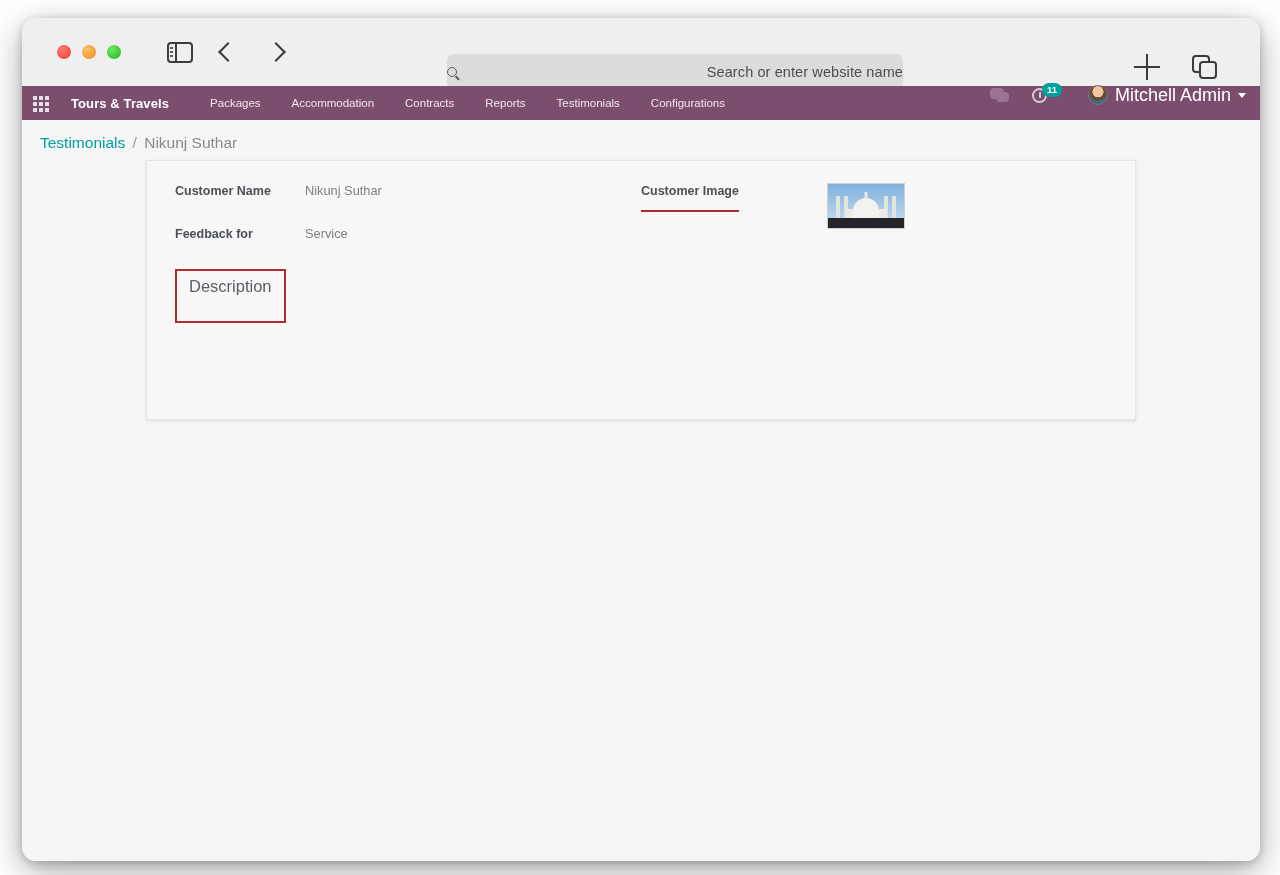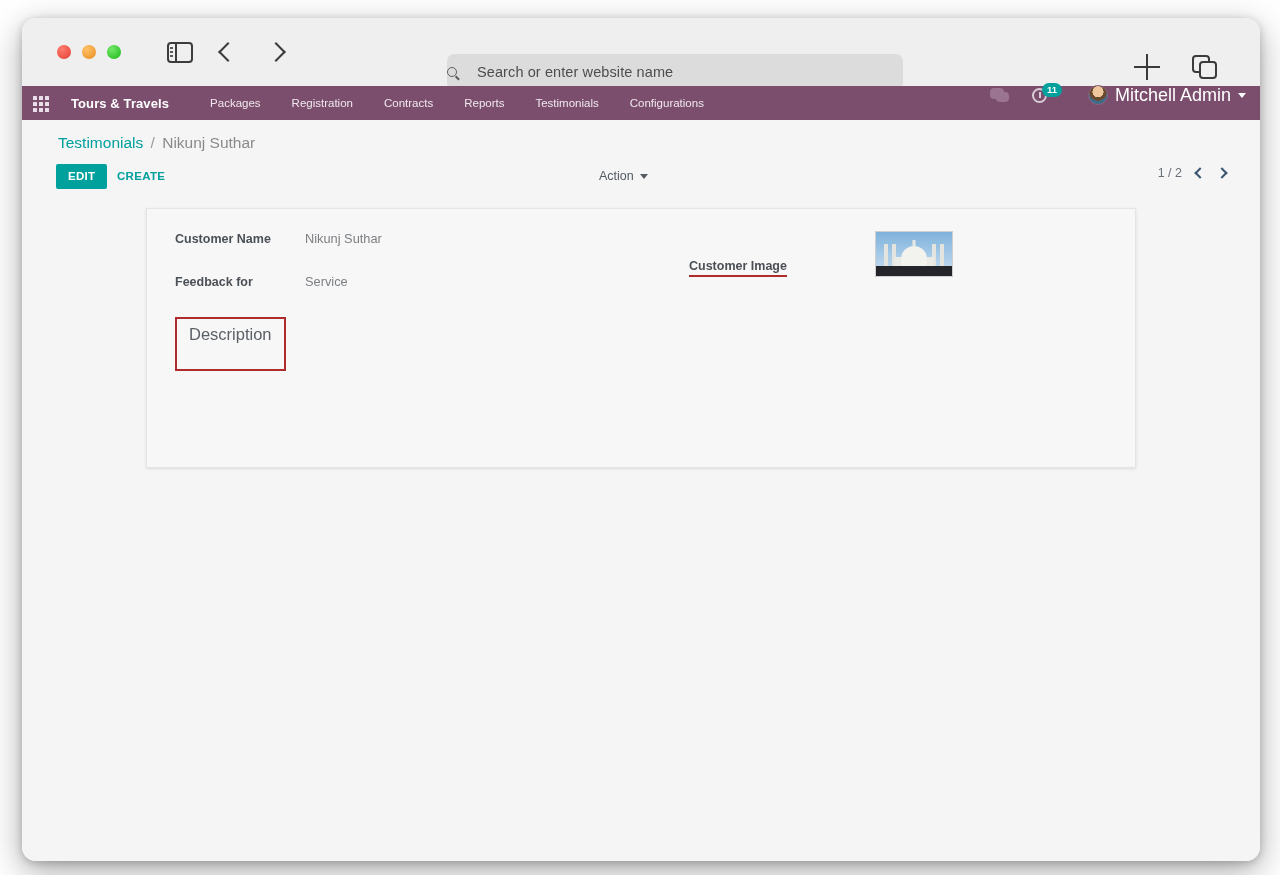--- a/index.html
+++ b/index.html
@@ -51,21 +51,21 @@
     width: 14px; height: 14px; border-top: 2.4px solid #3b3b3b; border-right: 2.4px solid #3b3b3b;
     display:block;
   }
   .chev.left  { transform: rotate(-135deg); }
   .chev.right { transform: rotate(45deg); }
   .chev-wrap { width: 26px; height: 26px; display:flex; align-items:center; justify-content:center; }
 
   .urlbar {
     position: absolute; left: 425px; top: 36px; width: 456px; height: 36px;
     background: #dcdcdc; border-radius: 7px;
-    display: flex; align-items: center; justify-content: flex-start; gap: 20px;
+    display: flex; align-items: center; justify-content: space-between; gap: 7px;
   }
   .urlbar .mag {
     width: 10px; height: 10px; border: 1.6px solid #5b5b5b; border-radius: 50%;
     position: relative; display:block;
   }
   .urlbar .mag::after {
     content:""; position:absolute; right:-4px; bottom:-3px; width:5px; height:1.6px;
     background:#5b5b5b; transform: rotate(45deg);
   }
   .urlbar .ph { font-size: 14.5px; color: #4d4d4d; letter-spacing: .1px; }
@@ -125,21 +125,21 @@
   }
   .avatar {
     width: 20px; height: 20px; border-radius: 50%; margin-right: 7px;
     background: radial-gradient(circle at 50% 32%, #f0c69c 0 36%, #6b4b2f 37% 58%, #3f6b8a 59% 100%);
     border: 1px solid #8a6580;
   }
   .uname { font-size: 18px; color:#fff; margin-right: 7px; }
   .caret-d { width:0;height:0;border-left:4px solid transparent;border-right:4px solid transparent;border-top:5px solid #fff; margin-right: 4px;}
 
   
-  .cp { padding: 0 26px; }
+  .cp { padding: 0 8px; }
   .bread { padding: 14px 0 0 10px; font-size: 15.5px; }
   .bread .b-link { color: #00a09d; }
   .bread .b-sep { color: #9a9a9a; margin: 0 3px; }
   .bread .b-cur { color: #8a8a8a; }
 
   .cp-row { position: relative; height: 42px; margin-top: 6px; }
   .btn-edit {
     position:absolute; left: 8px; top: 6px;
     background:#00a09d; color:#fff; font-size: 11.5px; font-weight:700;
     padding: 6px 12px 7px; border-radius: 2px; letter-spacing:.3px;
@@ -185,27 +185,27 @@
     transform: rotate(12deg);
   }
   .globe::after {
     content:""; position:absolute; left:-2px; top: 6px; width: 20px; height: 2px; background:#e8e8e8;
   }
   .pub-text { color: #4caf50; font-size: 12.5px; font-weight: 700; }
 
   .form { padding: 22px 28px 26px; position: relative; }
   .grid2 { display:flex; }
   .col { width: 50%; }
-  .fgroup { display:flex; align-items:flex-end; margin-bottom: 28px; }
+  .fgroup { display:flex; align-items:flex-start; margin-bottom: 28px; }
   .flabel {
     width: 130px; font-size: 12.5px; font-weight: 700; color: #4b5056; padding-top: 1px;
   }
   .fvalue { font-size: 12.8px; color: #7c7f83; }
   .flabel.marked {
-    width: auto; border-bottom: 2.5px solid #b02b2b; padding-bottom: 2px; margin-right: 88px; margin-left: 48px;
+    width: auto; border-bottom: 2.5px solid #b02b2b; padding-bottom: 12px; margin-right: 88px;
   }
   .img-thumb {
     width: 78px; height: 46px; border:1px solid #cfcfcf;
     background:
       linear-gradient(to bottom, #2d2d33 0 100%);
     position: relative; overflow: hidden;
   }
   .sky { position:absolute; inset:0 0 22% 0; background: linear-gradient(#7fb2dd, #b9d5ec); }
   .ground { position:absolute; left:0; right:0; bottom:0; height: 22%; background:#23252b; }
   .dome {
@@ -286,21 +286,21 @@
             <b></b>
             <b></b>
             <b></b>
             <b></b>
             <b></b>
             <b></b>
         </div>
         <div class="brand">Tours &amp; Travels</div>
         <div class="menus">
           <span class="mi">Packages</span>
-          <span class="mi">Registration</span>
+          <span class="mi">Accommodation</span>
           <span class="mi">Contracts</span>
           <span class="mi">Reports</span>
           <span class="mi">Testimonials</span>
           <span class="mi">Configurations</span>
         </div>
 
         <div class="nav-right">
           <span class="msg-icon">
               <span class="b1"></span>
               <span class="b2"></span>
@@ -315,33 +315,20 @@
         </div>
       </div>
 
       <div class="cp">
         <div class="bread">
           <span class="b-link">Testimonials</span>
           <span class="b-sep">/</span>
           <span class="b-cur">Nikunj Suthar</span>
         </div>
 
-        <div class="cp-row">
-          <span class="btn-edit">EDIT</span>
-          <span class="btn-create">CREATE</span>
-          <span class="action-btn">
-            <span>Action</span>
-            <span class="caret-g"></span>
-          </span>
-          <span class="pager">
-            <span>1 / 2</span>
-            <span class="pg-chev l"></span>
-            <span class="pg-chev r"></span>
-          </span>
-        </div>
       </div>
 
       <div class="sheet-wrap">
         <div class="sheet">
 
 
           <div class="form">
             <div class="grid2">
 
               <div class="col">

